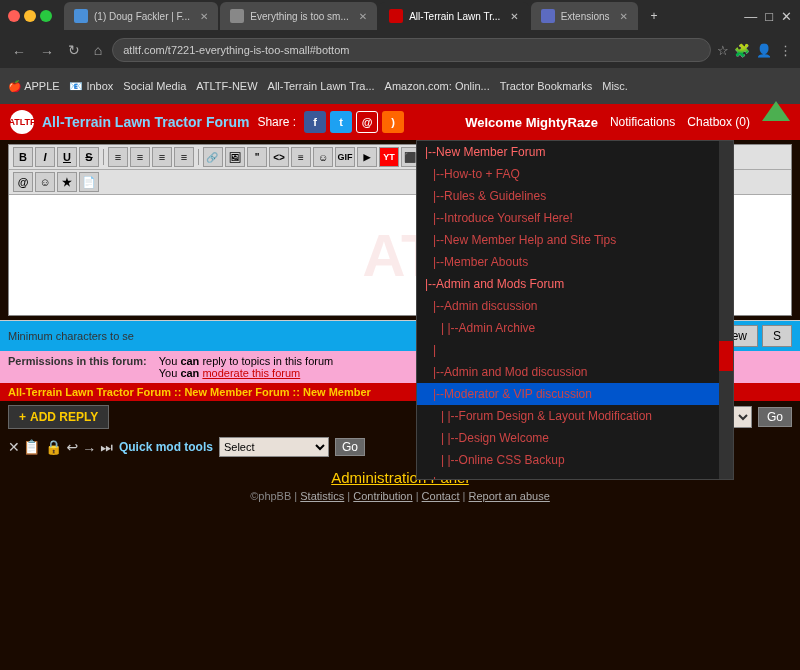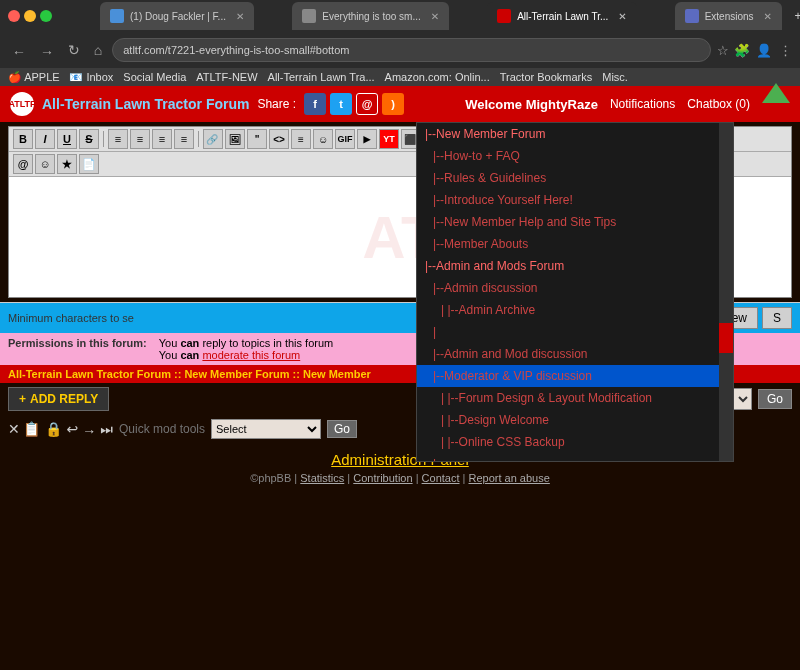--- a/index.html
+++ b/index.html
@@ -39,21 +39,20 @@
       padding: 0 10px;
       border-radius: 6px 6px 0 0;
       display: flex;
       align-items: center;
       gap: 6px;
       font-size: 11px;
       cursor: pointer;
       max-width: 180px;
       overflow: hidden;
       white-space: nowrap;
-      margin-left: 36px;
     }
     .tab.active { background: #2b2b2b; color: #fff; }
     .tab.inactive { background: #4a4a4a; color: #ccc; }
     .tab-favicon { width: 14px; height: 14px; background: #888; border-radius: 2px; flex-shrink: 0; }
     .tab-close { margin-left: 4px; opacity: 0.7; font-size: 10px; }
     .tab-new { width: 28px; height: 28px; display: flex; align-items: center; justify-content: center; color: #ccc; cursor: pointer; }
 
     
     .address-bar {
       background: #2b2b2b;
@@ -74,21 +73,21 @@
       padding: 0 10px;
       font-size: 11px;
       outline: none;
     }
     .addr-icons { display: flex; gap: 6px; align-items: center; }
     .addr-icon { color: #aaa; font-size: 13px; cursor: pointer; }
 
     
     .bookmarks-bar {
       background: #3c3c3c;
-      height: 18px;
+      height: 36px;
       display: flex;
       align-items: center;
       padding: 0 8px;
       gap: 10px;
       font-size: 11px;
       color: #ccc;
       overflow: hidden;
     }
     .bookmark-item { cursor: pointer; white-space: nowrap; color: #ddd; }
 
@@ -249,21 +248,21 @@
     }
 
     
     .quick-mod-area {
       background: #1a0a00;
       padding: 4px 8px;
       display: flex;
       align-items: center;
       gap: 6px;
     }
-    .quick-mod-label { color: #737373; font-size: 12px; }
+    .quick-mod-label { color: #7dd3fc; font-size: 12px; font-weight: bold; }
     .quick-mod-icons { display: flex; gap: 4px; align-items: center; }
     .mod-icon { color: #ccc; font-size: 14px; cursor: pointer; }
     .quick-mod-select { width: 110px; height: 20px; background: #e8e0d8; border: 1px solid #888; font-size: 11px; }
     .quick-mod-go { padding: 1px 6px; background: #666; color: white; border: 1px solid #888; cursor: pointer; font-size: 12px; }
 
     
     .footer-area {
       background: #1a0a00;
       padding: 8px;
       text-align: center;

